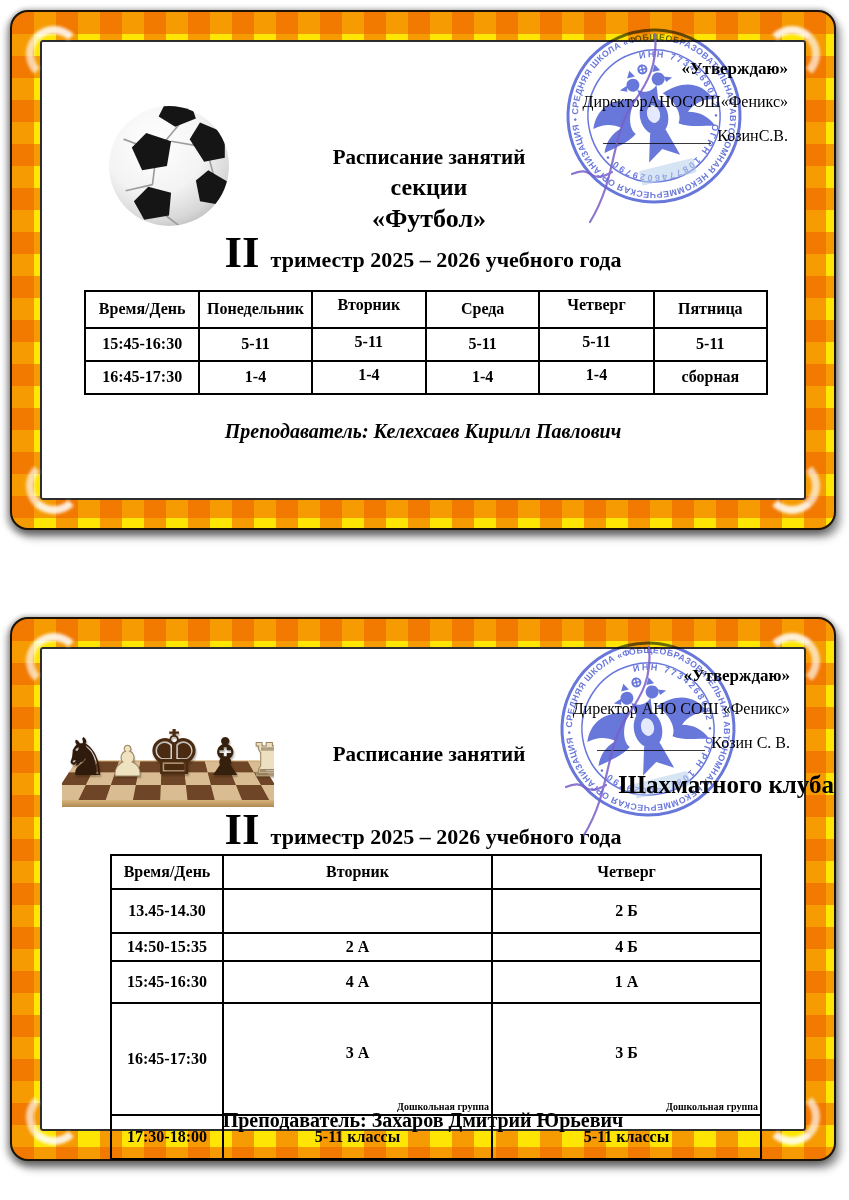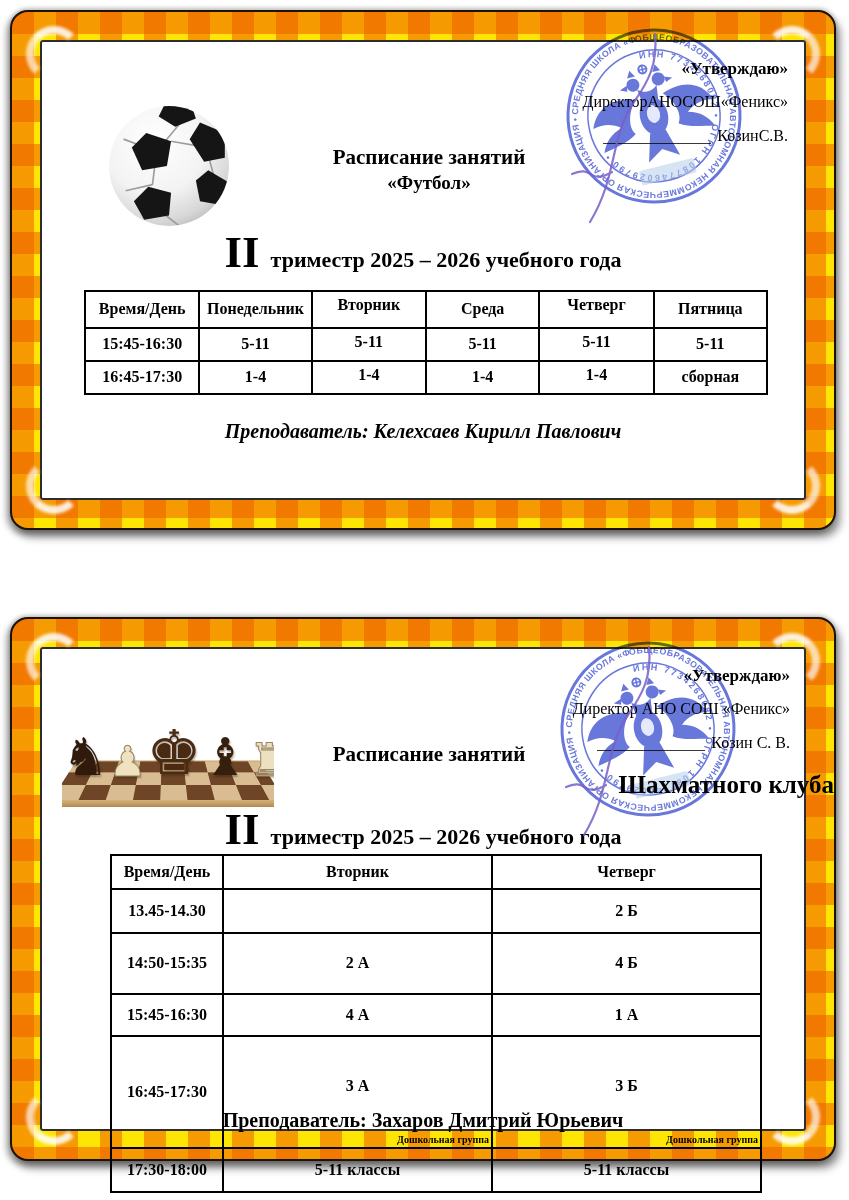--- a/index.html
+++ b/index.html
@@ -48,21 +48,21 @@
   .sig-svg{position:absolute;width:190px;height:205px;z-index:6;pointer-events:none;}
   .card1 .sig-svg{left:548px;top:12px;}
   .card2 .sig-svg{left:542px;top:18px;}
 
   
   .titles{position:absolute;left:0;right:0;text-align:center;z-index:1;line-height:1.05;padding-left:12px;}
   .card1 .titles{top:134px;}
   .card2 .titles{top:124px;}
   .t-line1{font-weight:bold;font-size:21px;}
   .t-line2{font-weight:bold;font-size:24px;margin-top:7px;}
-  .t-line3{font-weight:bold;font-size:19px;margin-top:5px;}
+  .t-line3{font-weight:bold;font-size:26px;margin-top:5px;}
   .card2 .t-line2{font-size:25px;text-align:right;}
 
   .term{position:absolute;left:0;right:0;display:flex;justify-content:center;align-items:baseline;gap:11px;}
   .card1 .term{top:222px;}
   .card2 .term{top:192px;}
   .roman{font-weight:bold;font-size:45px;line-height:.8;}
   .term-text{font-weight:bold;font-size:22px;}
 
   
   table.sched{position:absolute;border-collapse:collapse;table-layout:fixed;z-index:1;}
@@ -70,21 +70,21 @@
     border:2px solid #000;font-weight:bold;font-size:16px;text-align:center;
     vertical-align:middle;padding:1px 2px;line-height:1.15;
   }
   .t1{left:72px;top:278px;width:684px;}
   .t1 tr.hdr{height:37px;}
   .t1 tr.r{height:33px;}
   .t1 tr > *:nth-child(3), .t1 tr > *:nth-child(5){vertical-align:top;padding-top:4px;}
   .t2{left:98px;top:235px;width:650px;}
   .t2 tr:nth-child(1){height:34px;}
   .t2 tr:nth-child(2){height:44px;padding-left:44px;}
-  .t2 tr:nth-child(3){height:61px;}
+  .t2 tr:nth-child(3){height:28px;}
   .t2 tr:nth-child(4){height:42px;}
   .t2 tr:nth-child(5){height:48px;}
   .t2 tr:nth-child(6){height:44px;}
   .t2 .sub{font-size:10px;text-align:right;}
   .t2 td .cl{line-height:1.15;margin-top:39px;}
 
   .teacher{position:absolute;left:0;right:0;text-align:center;font-weight:bold;font-size:20px;z-index:1;}
   .card1 .teacher{top:408px;font-style:italic;}
   .card2 .teacher{top:490px;}
 
@@ -193,20 +193,21 @@
   </div>
   <svg class="sig-svg" viewBox="0 0 190 205">
     <g fill="none" stroke="#7a5ec8" stroke-width="2.2" stroke-linecap="round" opacity="0.85">
       <path d="M30,198 C58,152 50,112 74,78 C88,58 98,40 95,10"></path>
       <path d="M12,150 C34,140 28,162 52,148"></path>
     </g>
   </svg>
 
   <div class="titles">
     <div class="t-line1">Расписание занятий</div>
+    <div class="t-line2">секции</div>
     <div class="t-line3">«Футбол»</div>
   </div>
   <div class="term">
     <span class="roman">II</span>
     <span class="term-text">триместр 2025 – 2026 учебного года</span>
   </div>
 
   <table class="sched t1">
     <colgroup>
         <col style="width:114px">

